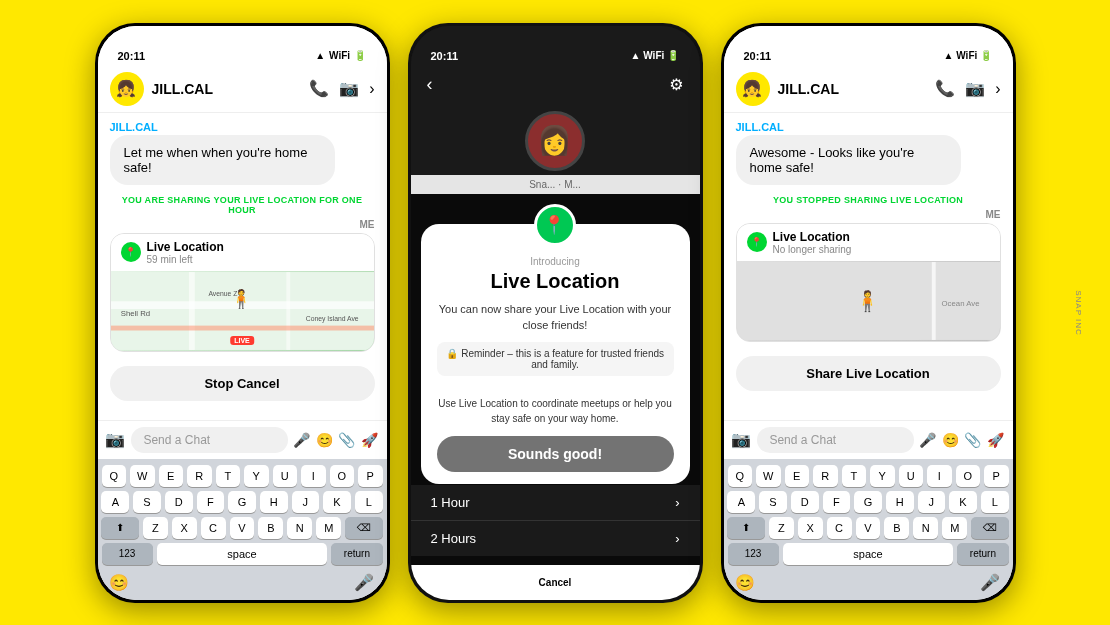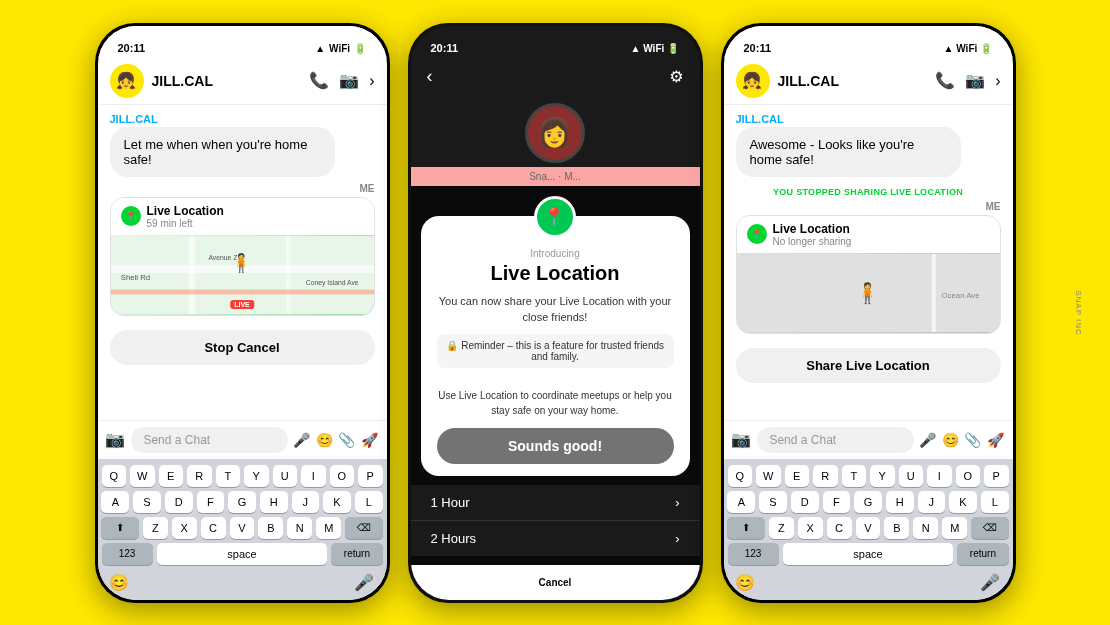--- a/index.html
+++ b/index.html
@@ -35,22 +35,22 @@
       border-radius: 38px;
       overflow: hidden;
       display: flex;
       flex-direction: column;
     }
     
     .status-bar {
       background: #fff;
       display: flex;
       justify-content: space-between;
-      align-items: flex-end;
-      padding: 16px 20px 4px;
+      align-items: center;
+      padding: 24px 20px 4px;
       font-size: 11px;
       font-weight: 600;
     }
     .status-icons { display: flex; gap: 4px; align-items: center; font-size: 10px; }
     
     .chat-header {
       display: flex;
       align-items: center;
       padding: 6px 12px;
       border-bottom: 1px solid #eee;
@@ -309,20 +309,25 @@
           <div class="header-icons">
             <span>📞</span>
             <span>📷</span>
             <span>›</span>
           </div>
         </div>
 
         <div class="chat-area">
           <div class="username-label">JILL.CAL</div>
           <div class="chat-bubble">Let me when when you're home safe!</div>
+          <div class="sharing-status">
+            <span>YOU ARE SHARING YOUR</span>
+            <span style="color:#00D632; font-weight:700;">LIVE LOCATION</span>
+            <span>FOR ONE HOUR</span>
+          </div>
           <div class="me-label">ME</div>
           <div class="live-location-card">
             <div class="live-location-header">
               <div class="location-icon">📍</div>
               <div>
                 <div class="live-location-title">Live Location</div>
                 <div class="live-location-subtitle">59 min left</div>
               </div>
             </div>
             <div class="map-area">
@@ -416,21 +421,21 @@
 
         <div style="display:flex; justify-content:space-between; align-items:center; padding:8px 16px; background:#1a1a1a;">
           <span style="color:#fff; font-size:18px;">‹</span>
           <span style="color:#fff; font-size:16px;">⚙</span>
         </div>
 
         <div style="display:flex; justify-content:center; padding:8px 0 4px; background:#1a1a1a;">
           <div style="width:60px; height:60px; border-radius:50%; background:#8B2E2E; display:flex; align-items:center; justify-content:center; font-size:28px; border:3px solid #444;">👩</div>
         </div>
 
-        <div style="background:#fca5a5; color:#666; font-size:10px; text-align:center; padding:4px;">Sna... · M...</div>
+        <div style="background:#e5e5e5; color:#666; font-size:10px; text-align:center; padding:4px;">Sna... · M...</div>
 
         <div style="flex:1; position:relative; overflow:hidden;">
           <div style="position:absolute; inset:0; background:rgba(0,0,0,0.6);"></div>
 
           <div style="position:absolute; left:10px; right:10px; top:30px; background:#fff; border-radius:18px; padding:16px 16px 12px; text-align:center; z-index:10;">
             
             <div style="width:42px; height:42px; background:#00C853; border-radius:50%; display:flex; align-items:center; justify-content:center; margin:-36px auto 10px; border:3px solid #fff; font-size:18px; color:#fff; position:relative; z-index:11;">📍</div>
             <div style="font-size:10px; color:#999; margin-bottom:3px;">Introducing</div>
             <div style="font-size:20px; font-weight:800; color:#000; margin-bottom:8px;">Live Location</div>
             <div style="font-size:11px; color:#333; line-height:1.5; margin-bottom:8px;">You can now share your Live Location with your close friends!</div>

